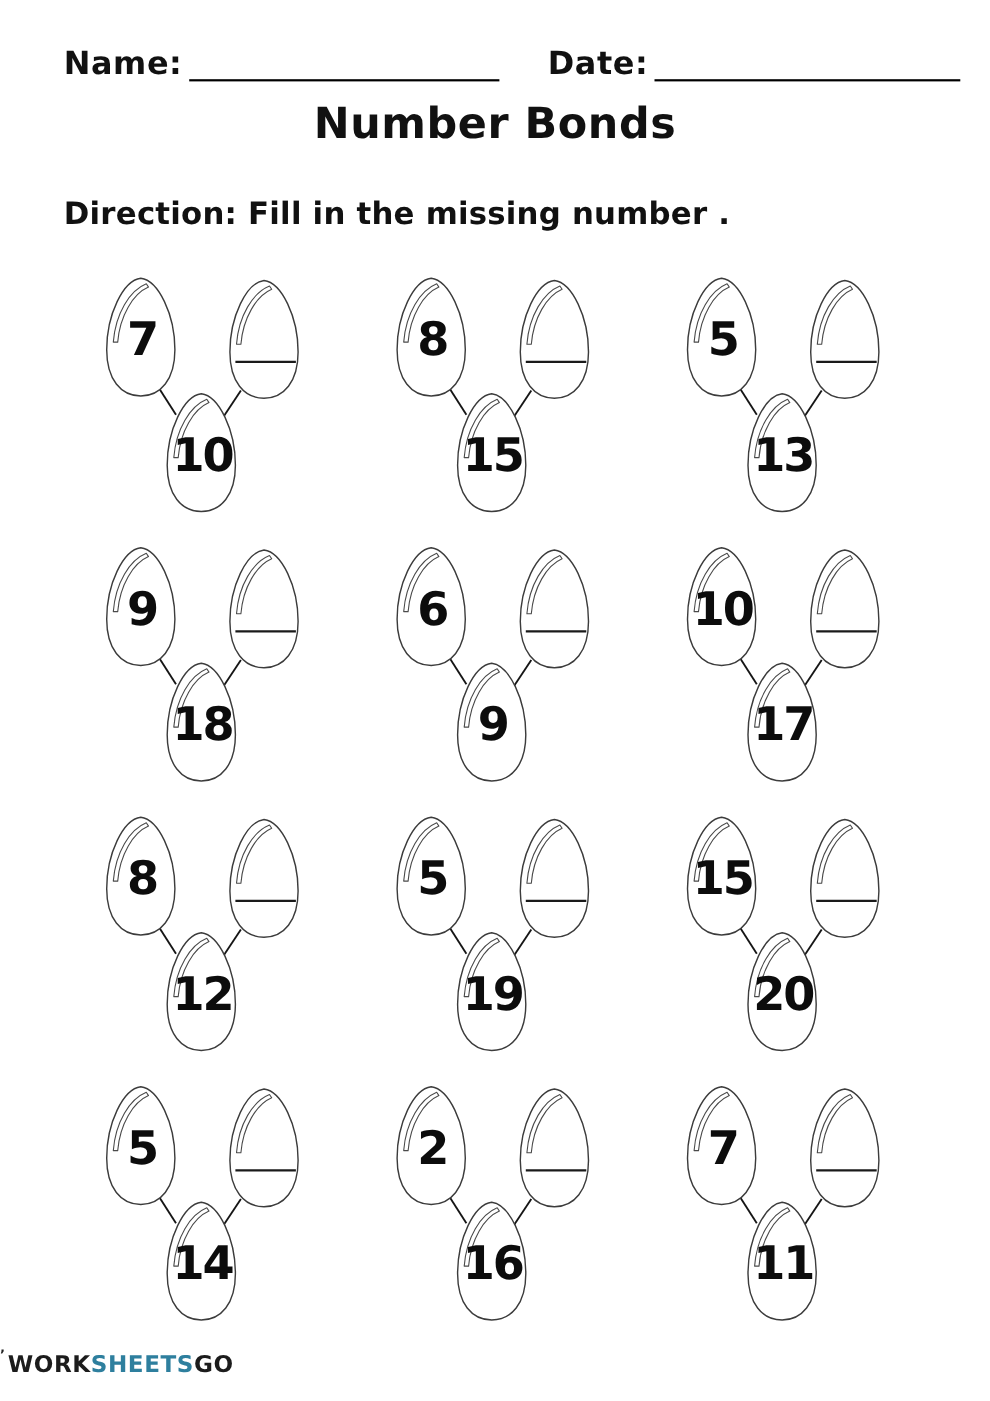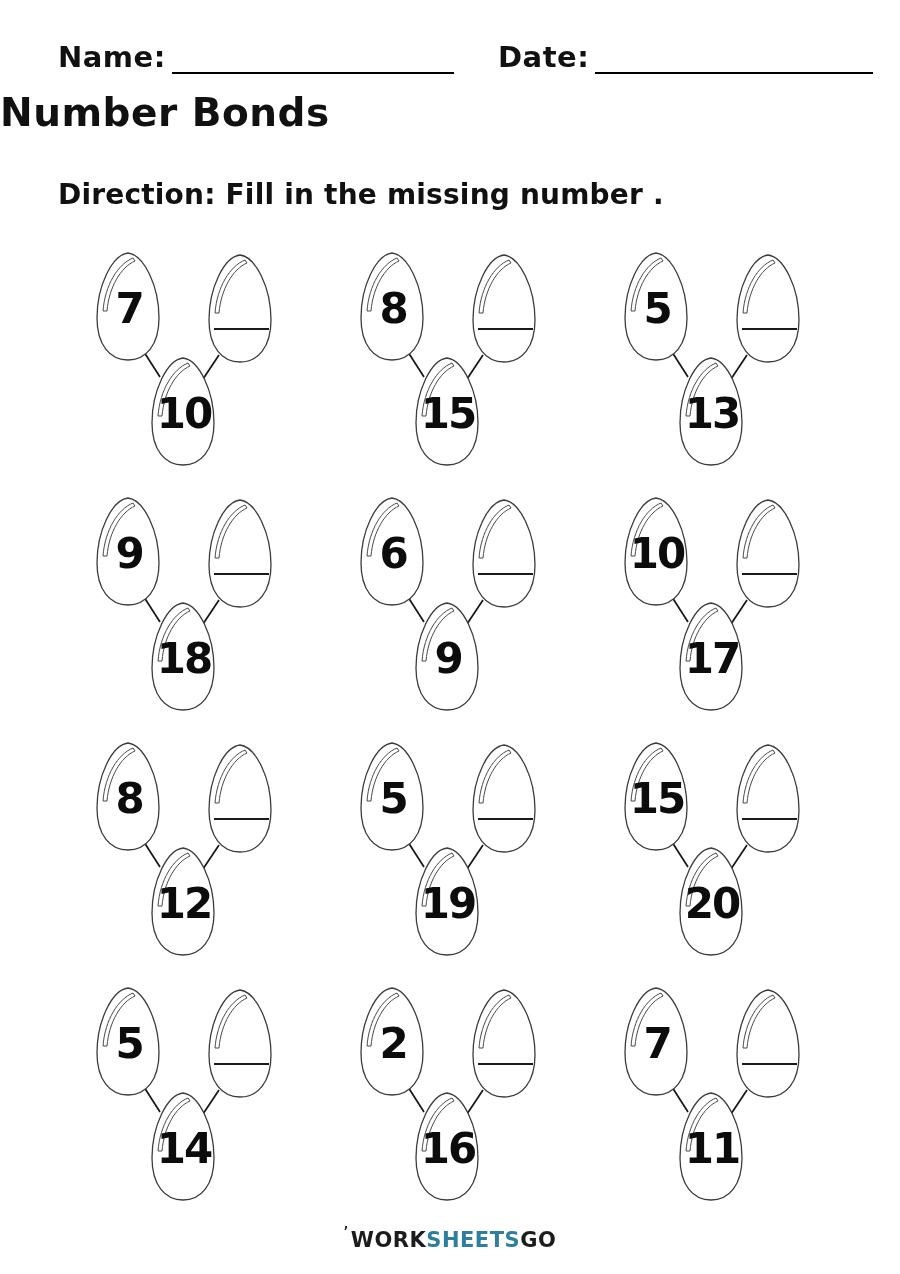--- a/index.html
+++ b/index.html
@@ -15,21 +15,21 @@
   
   .name-group { position: absolute; left: 58px; top: 40px; display: flex; align-items: flex-end; }
   .date-group { position: absolute; left: 478px; top: 40px; display: flex; align-items: flex-end; margin-left: 20px; }
   .field-label { font-size: 29px; font-weight: bold; letter-spacing: 0.5px; }
   .blank-line { display: inline-block; border-bottom: 2.5px solid #000; height: 28px; margin-left: 6px; }
   .name-line { width: 282px; }
   .date-line { width: 278px; }
 
   .title {
     position: absolute; top: 90px; left: 0; width: 100%;
-    text-align: left; font-size: 39px; font-weight: bold;
+    text-align: center; font-size: 39px; font-weight: bold;
     letter-spacing: 0.5px; margin: 0;
   }
   .direction {
     position: absolute; top: 178px; left: 58px;
     font-size: 28px; font-weight: bold; margin: 0; letter-spacing: 0.2px;
   }
 
   
   .bonds-grid {
     position: absolute; left: 93px; top: 250px;
@@ -44,21 +44,21 @@
   .answer-blank { stroke: #1a1a1a; stroke-width: 2; }
   .num {
     font-family: "DejaVu Sans", sans-serif;
     font-size: 42px; font-weight: bold; fill: #0c0c0c;
     letter-spacing: -2px; text-anchor: middle;
   }
 
   
   .footer {
     position: absolute; top: 1224px; left: 0; width: 100%;
-    text-align: center; font-weight: bold; font-size: 21px;
+    text-align: left; font-weight: bold; font-size: 21px;
     letter-spacing: 0.5px; font-family: "DejaVu Sans", sans-serif;
   }
   .logo-tick { font-size: 12px; vertical-align: 12px; margin-right: 2px; color: #222; }
   .logo-work, .logo-go { color: #1c1c1c; }
   .logo-sheets { color: #2e7f9e; }
 </style>
 </head>
 <body>
 
 <div class="page">

